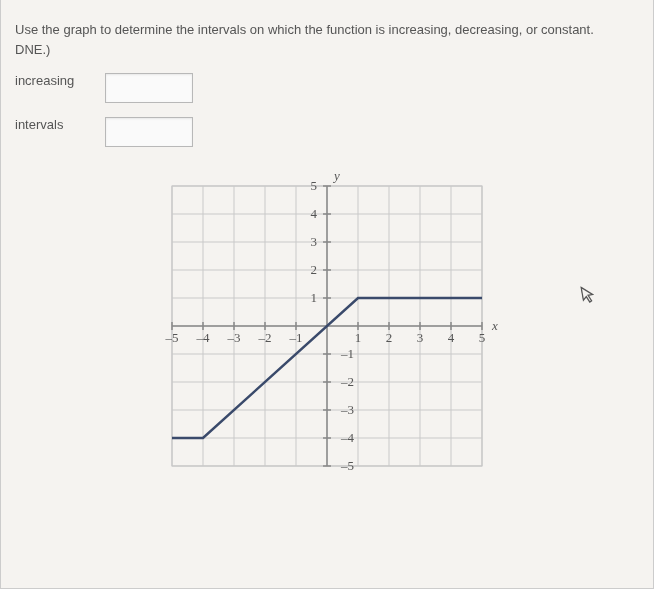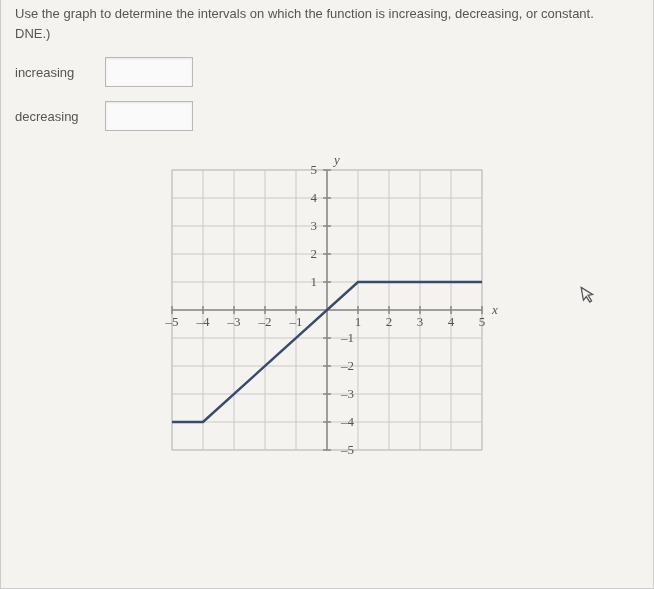--- a/index.html
+++ b/index.html
@@ -8,33 +8,32 @@
     font-family: Arial, sans-serif;
     width: 654px;
     height: 589px;
     position: relative;
     overflow: hidden;
   }
   .panel {
     background: #f5f3f0;
     border: 1px solid #ccc;
     border-top: none;
-    padding: 4px 14px;
+    padding: 20px 14px;
     min-height: 589px;
     position: relative;
   }
   .question-text {
     color: #555;
     font-size: 13px;
     line-height: 1.5;
     margin-bottom: 14px;
   }
   .input-group {
     display: flex;
-    align-items: center;
     margin-bottom: 14px;
   }
   .input-label {
     color: #555;
     font-size: 13px;
     width: 90px;
   }
   .answer-input {
     width: 88px;
     height: 30px;
@@ -76,21 +75,21 @@
     <span>Use the graph to determine the intervals on which the function is increasing, decreasing, or constant.</span><br>
     <span>DNE.)</span>
   </div>
 
   <div class="input-group">
     <span class="input-label">increasing</span>
     <input class="answer-input" type="text" value="" style="">
   </div>
 
   <div class="input-group">
-    <span class="input-label">decreasing</span>
+    <span class="input-label">intervals</span>
     <input class="answer-input" type="text" value="" style="">
   </div>
 
 
   <div class="chart-wrap">
     <svg id="chart-svg" width="360" height="330">
         <rect x="25" y="25" width="310" height="280" class="frame-line"></rect>
         <line x1="25" y1="25" x2="25" y2="305" class="grid-line"></line>
         <line x1="56" y1="25" x2="56" y2="305" class="grid-line"></line>
         <line x1="87" y1="25" x2="87" y2="305" class="grid-line"></line>

